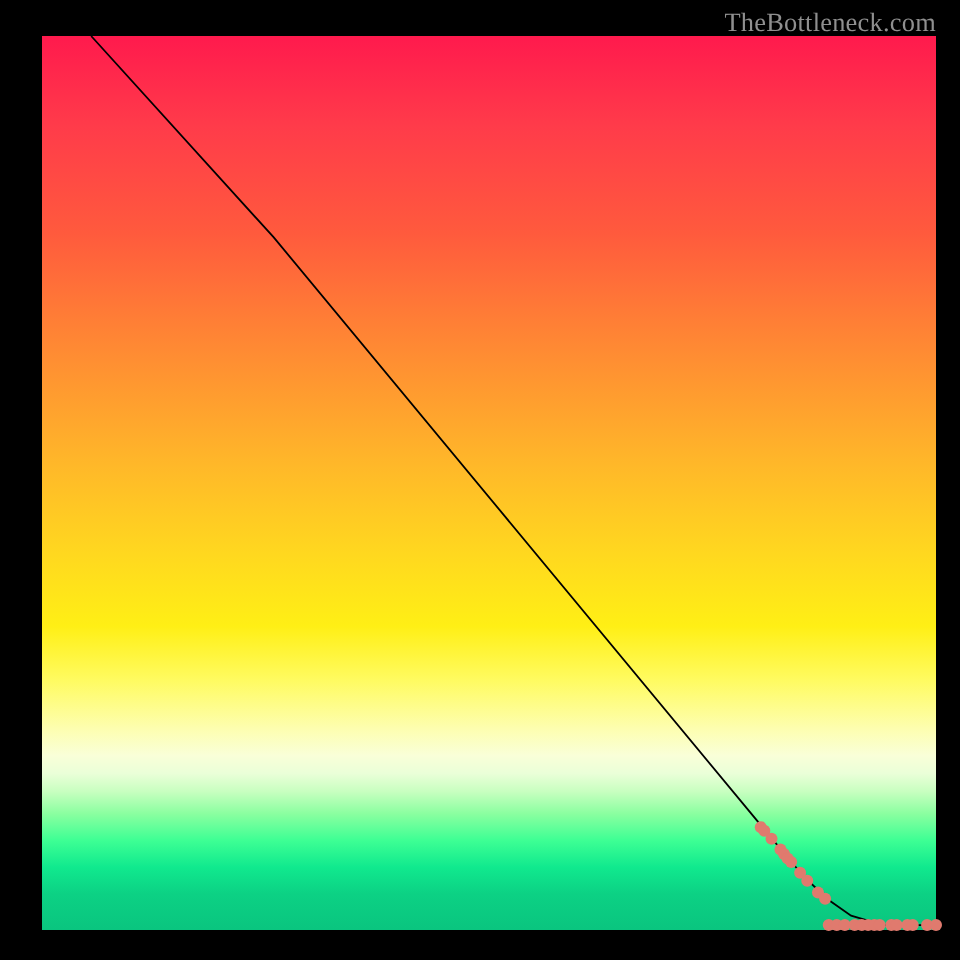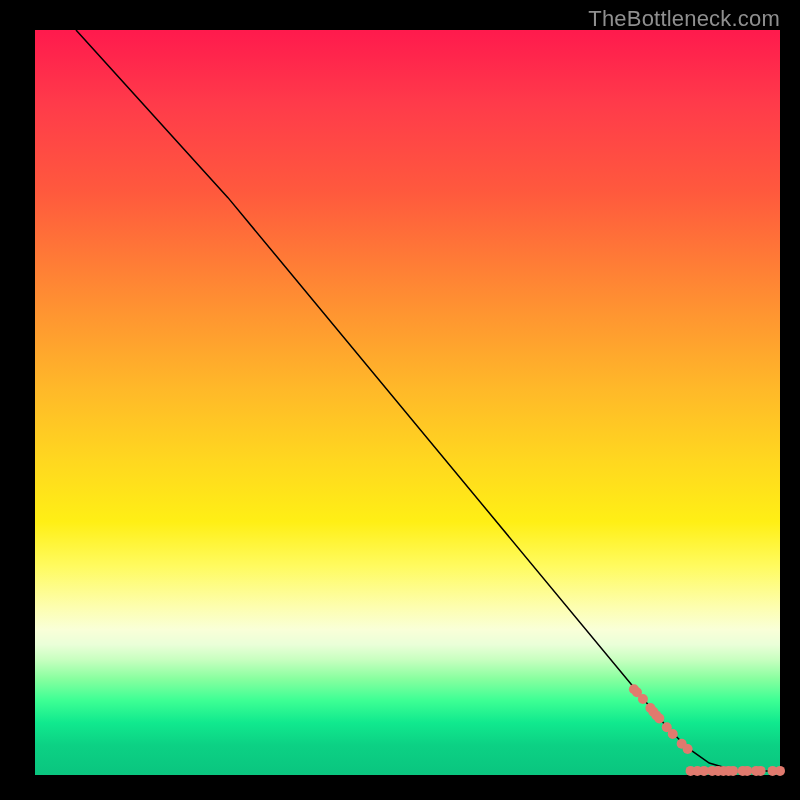--- a/index.html
+++ b/index.html
@@ -40,21 +40,21 @@
       #8affa0 87%,
       #3dff94 90%,
       #10e98e 93%,
       #0cd184 96%,
       #0ac57f 100%);
   }
   .watermark {
     position: absolute;
     top: 6px;
     right: 20px;
-    font-family: Liberation Sans, sans-serif;
+    font-family: Liberation Serif, serif;
     font-size: 22px;
     color: #8f8f8f;
     letter-spacing: 0.2px;
     user-select: none;
   }
   svg.curve {
     position: absolute;
     left: 35px;
     top: 30px;
     width: 745px;

